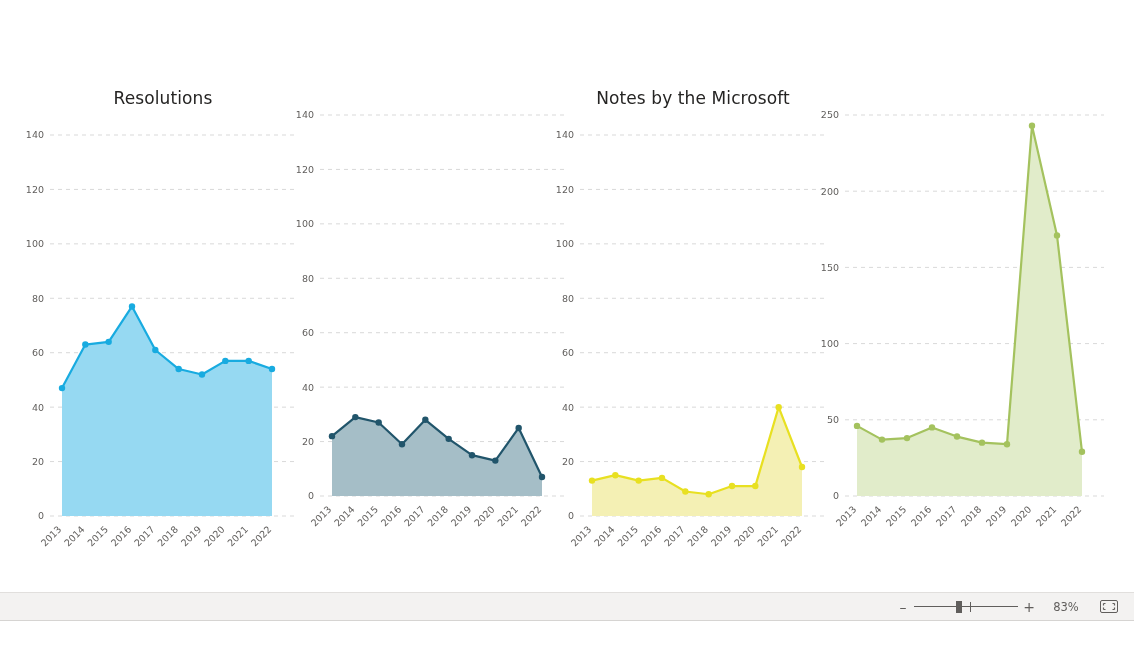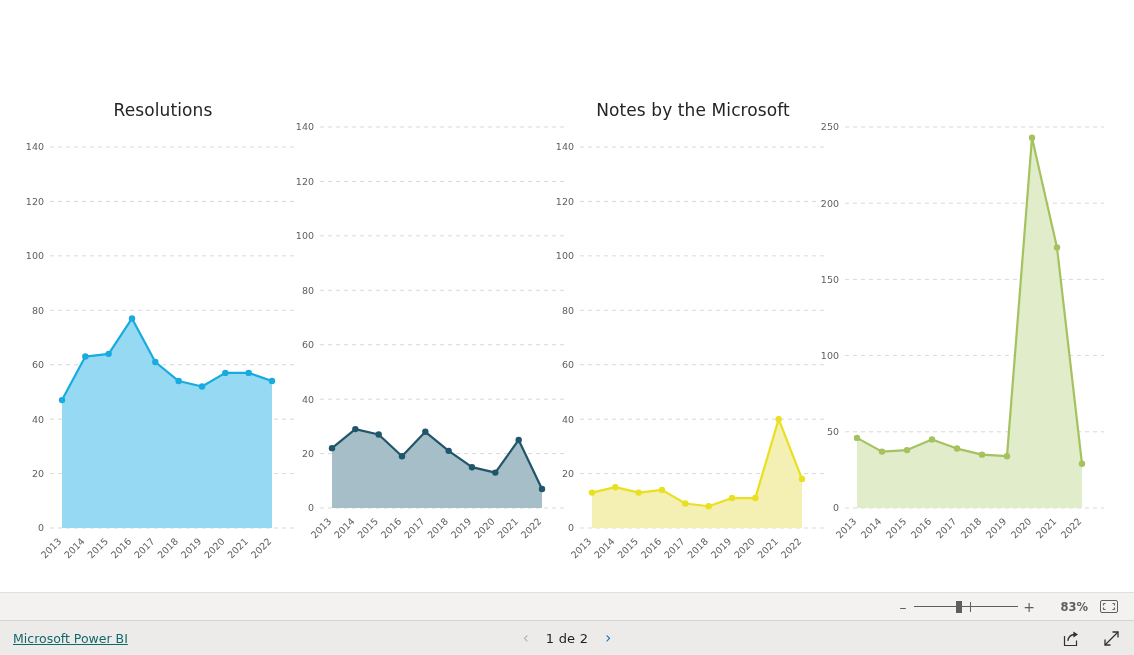--- a/index.html
+++ b/index.html
@@ -13,21 +13,21 @@
   }
   #app {
     position: relative;
     width: 1134px; height: 655px;
     background: #ffffff;
   }
 
   
   #canvas {
     position: absolute;
-    left: 0; top: 12px;
+    left: 0; top: 0;
     width: 1134px; height: 592px;
     background: #ffffff;
   }
 
   .chart-panel {
     position: absolute;
     top: 88px;
     height: 490px;
     background: transparent;
   }
@@ -113,23 +113,22 @@
   .zoom-slider .notch {
     position: absolute;
     left: 56px; top: 3px;
     width: 1px; height: 10px;
     background: #605E5C;
   }
   .zoom-pct {
     font-size: 11.5px;
     color: #605E5C;
     width: 44px;
-    text-align: right;
+    text-align: center;
     margin-left: 8px;
-    font-weight: bold;
   }
   .fit-btn {
     width: 22px; height: 16px;
     margin-left: 10px;
     display: flex; align-items: center; justify-content: center;
   }
 
   #footer {
     position: absolute;
     left: 0; top: 621px;
@@ -379,40 +378,14 @@
     <div class="zoom-plus">+</div>
     <div class="zoom-pct">83%</div>
     <div class="fit-btn">
       <svg width="18" height="13" viewBox="0 0 18 13">
         <rect x="0.5" y="0.5" width="17" height="12" rx="1.5" fill="none" stroke="#605E5C" stroke-width="1"></rect>
         <path d="M3.5 3.5 h2 M3.5 3.5 v2 M14.5 3.5 h-2 M14.5 3.5 v2 M3.5 9.5 h2 M3.5 9.5 v-2 M14.5 9.5 h-2 M14.5 9.5 v-2" stroke="#605E5C" stroke-width="1.2" fill="none"></path>
       </svg>
     </div>
   </div>
 
-  <div id="footer">
-    <a id="pbi-link" href="#">Microsoft Power BI</a>
-
-    <div id="pager">
-      <div class="pager-arrow disabled">‹</div>
-      <div id="page-label">1 de 2</div>
-      <div class="pager-arrow enabled">›</div>
-    </div>
-
-    <div id="footer-actions">
-      <div class="foot-icon">
-        <svg width="17" height="17" viewBox="0 0 17 17">
-          <path d="M1.5 6 v9.5 h12 v-5" fill="none" stroke="#323130" stroke-width="1.2"></path>
-          <path d="M4.8 10.8 C5.6 6.2 8.6 4.6 11.6 4.5" fill="none" stroke="#323130" stroke-width="1.3"></path>
-          <path d="M10.4 1.6 L15 4.5 L10.4 7.4 Z" fill="#323130"></path>
-        </svg>
-      </div>
-      <div class="foot-icon">
-        <svg width="17" height="17" viewBox="0 0 17 17">
-          <path d="M15 2 L2 15" stroke="#323130" stroke-width="1.3" fill="none"></path>
-          <path d="M9.5 2 H15 V7.5" stroke="#323130" stroke-width="1.3" fill="none"></path>
-          <path d="M7.5 15 H2 V9.5" stroke="#323130" stroke-width="1.3" fill="none"></path>
-        </svg>
-      </div>
-    </div>
-  </div>
 
 </div>
 
 </body></html>

